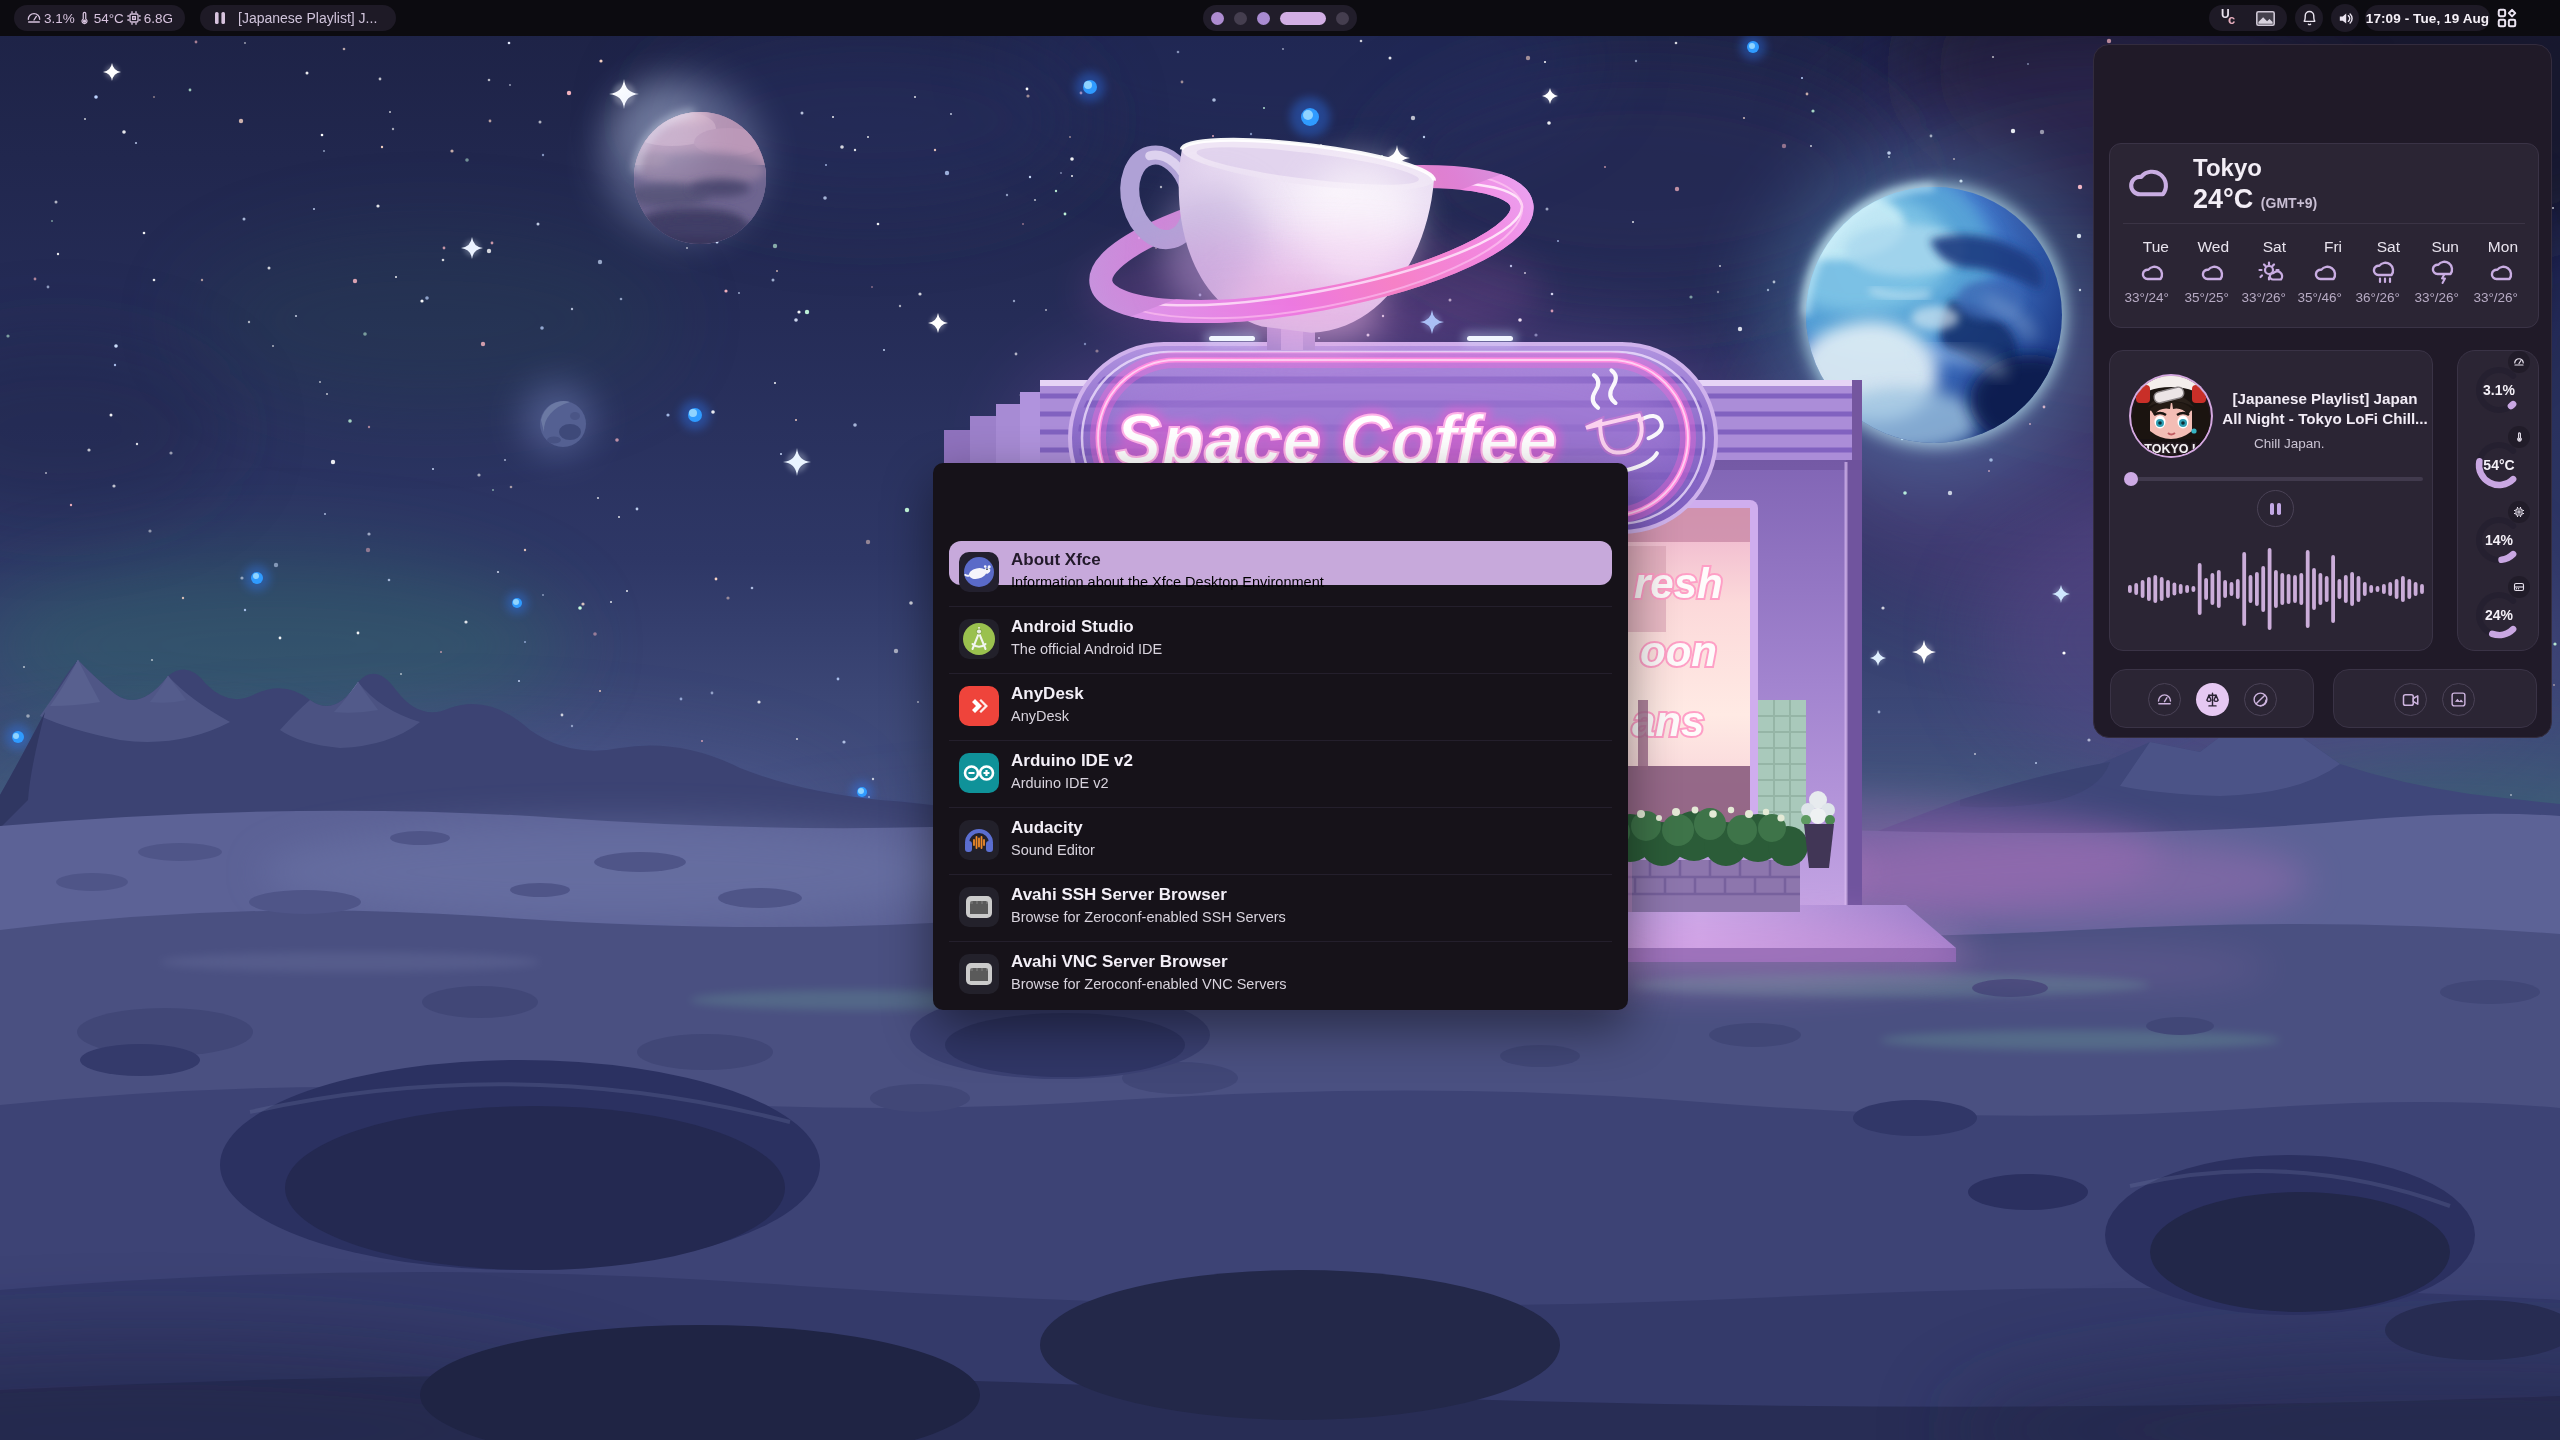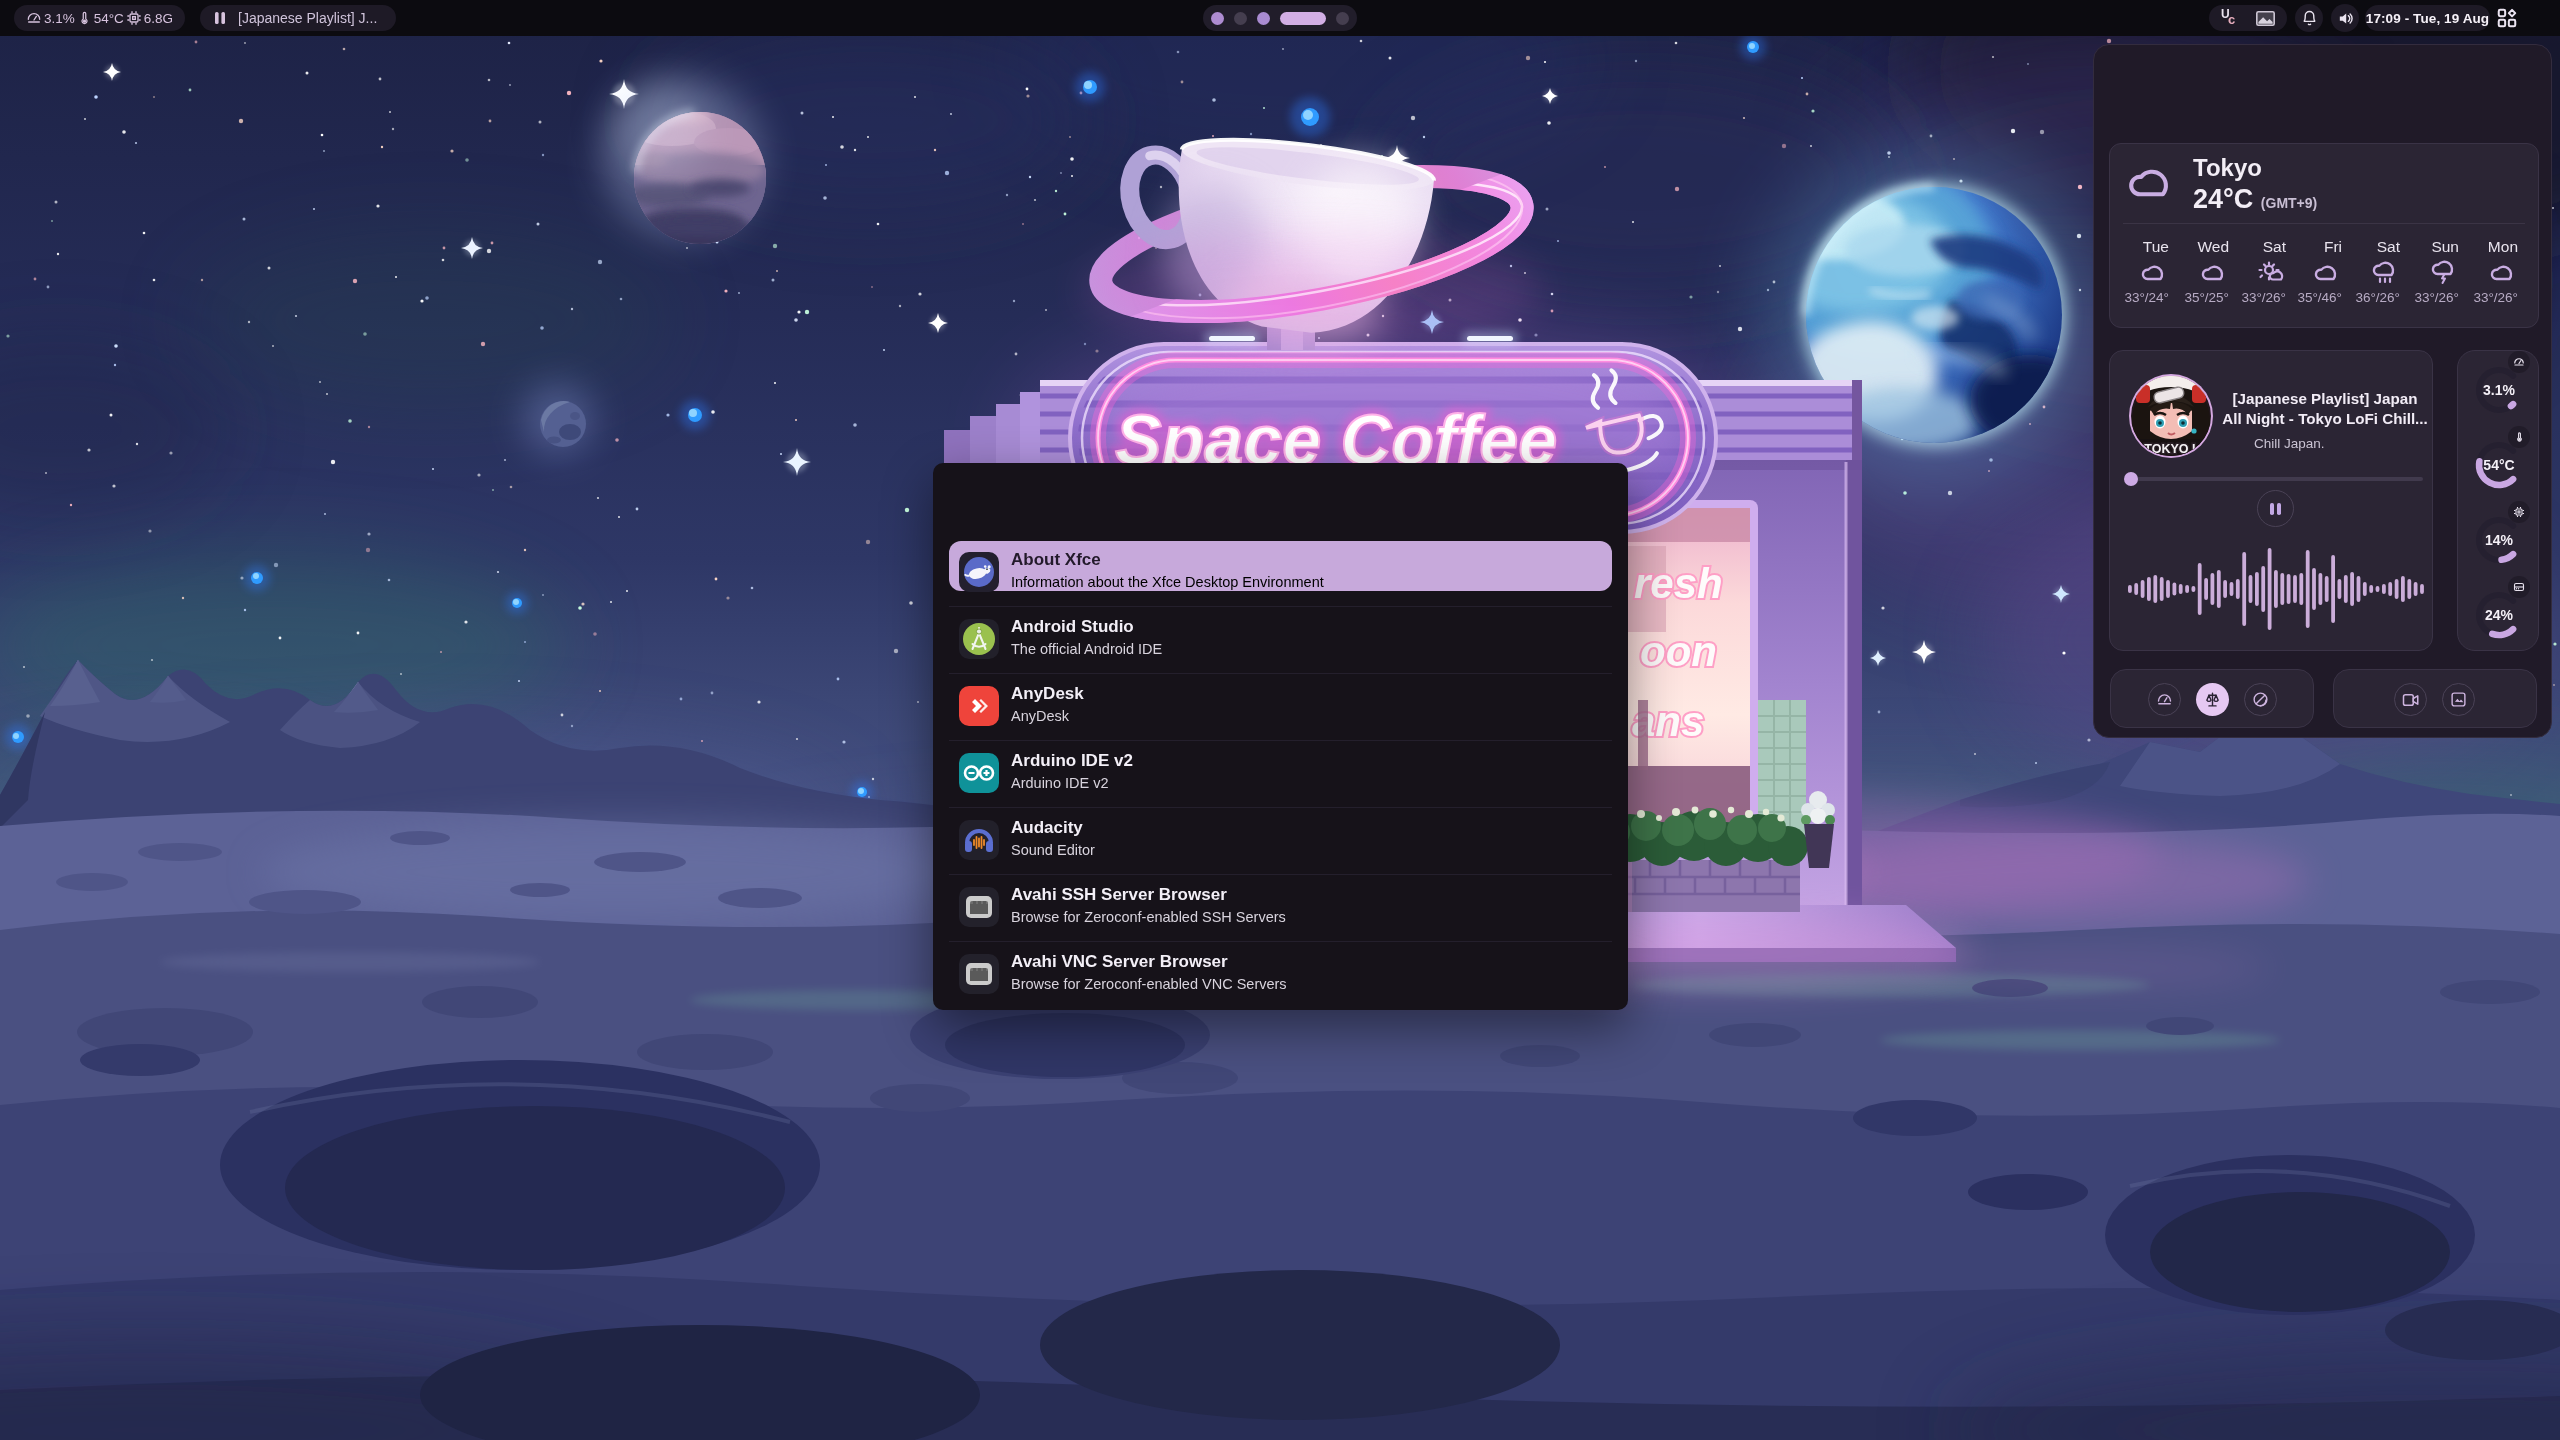--- a/index.html
+++ b/index.html
@@ -12,21 +12,21 @@
   .circbtn{position:absolute;top:4px;width:28px;height:28px;border-radius:50%;background:#1e1a26;
     display:flex;align-items:center;justify-content:center;}
   #wsbar{position:absolute;left:1203px;top:5px;width:154px;height:26px;background:#211d2a;border-radius:13px;
     display:flex;align-items:center;justify-content:center;gap:10px;}
   .wsdot{width:13px;height:13px;border-radius:7px;background:#453e4f;}
   
   #launcher{position:absolute;left:933px;top:463px;width:695px;height:547px;background:#161219;
     border-radius:10px;z-index:15;box-shadow:0 18px 50px rgba(0,0,0,.45);}
   #searchbox{position:absolute;left:18px;top:19px;width:656px;height:34px;border:1.6px solid #c9b2dd;
     border-radius:18px;box-sizing:border-box;display:flex;align-items:center;color:#a9a1b5;font-size:17px;}
-  .row{position:absolute;left:16px;width:663px;height:50px;border-radius:12px;}
+  .row{position:absolute;left:16px;width:663px;height:44px;border-radius:12px;}
   .row .ic{position:absolute;left:10px;top:11px;width:40px;height:40px;border-radius:10px;}
   .row .tt{position:absolute;left:62px;top:9px;font-size:17px;font-weight:bold;color:#f3eff7;}
   .row .st{position:absolute;left:62px;top:33px;font-size:14.5px;color:#d8d3dd;}
   .rowsel{background:#c7a9db;}
   .rowsel .tt{color:#231a2b;}
   .rowsel .st{color:#000000;}
   
   #panel{position:absolute;left:2093px;top:44px;width:459px;height:694px;background:#201a28;
     border-radius:16px;border:1px solid #332c3e;box-sizing:border-box;z-index:15;}
   .card{position:absolute;background:#2b2534;border:1px solid #3a3346;border-radius:12px;box-sizing:border-box;}

